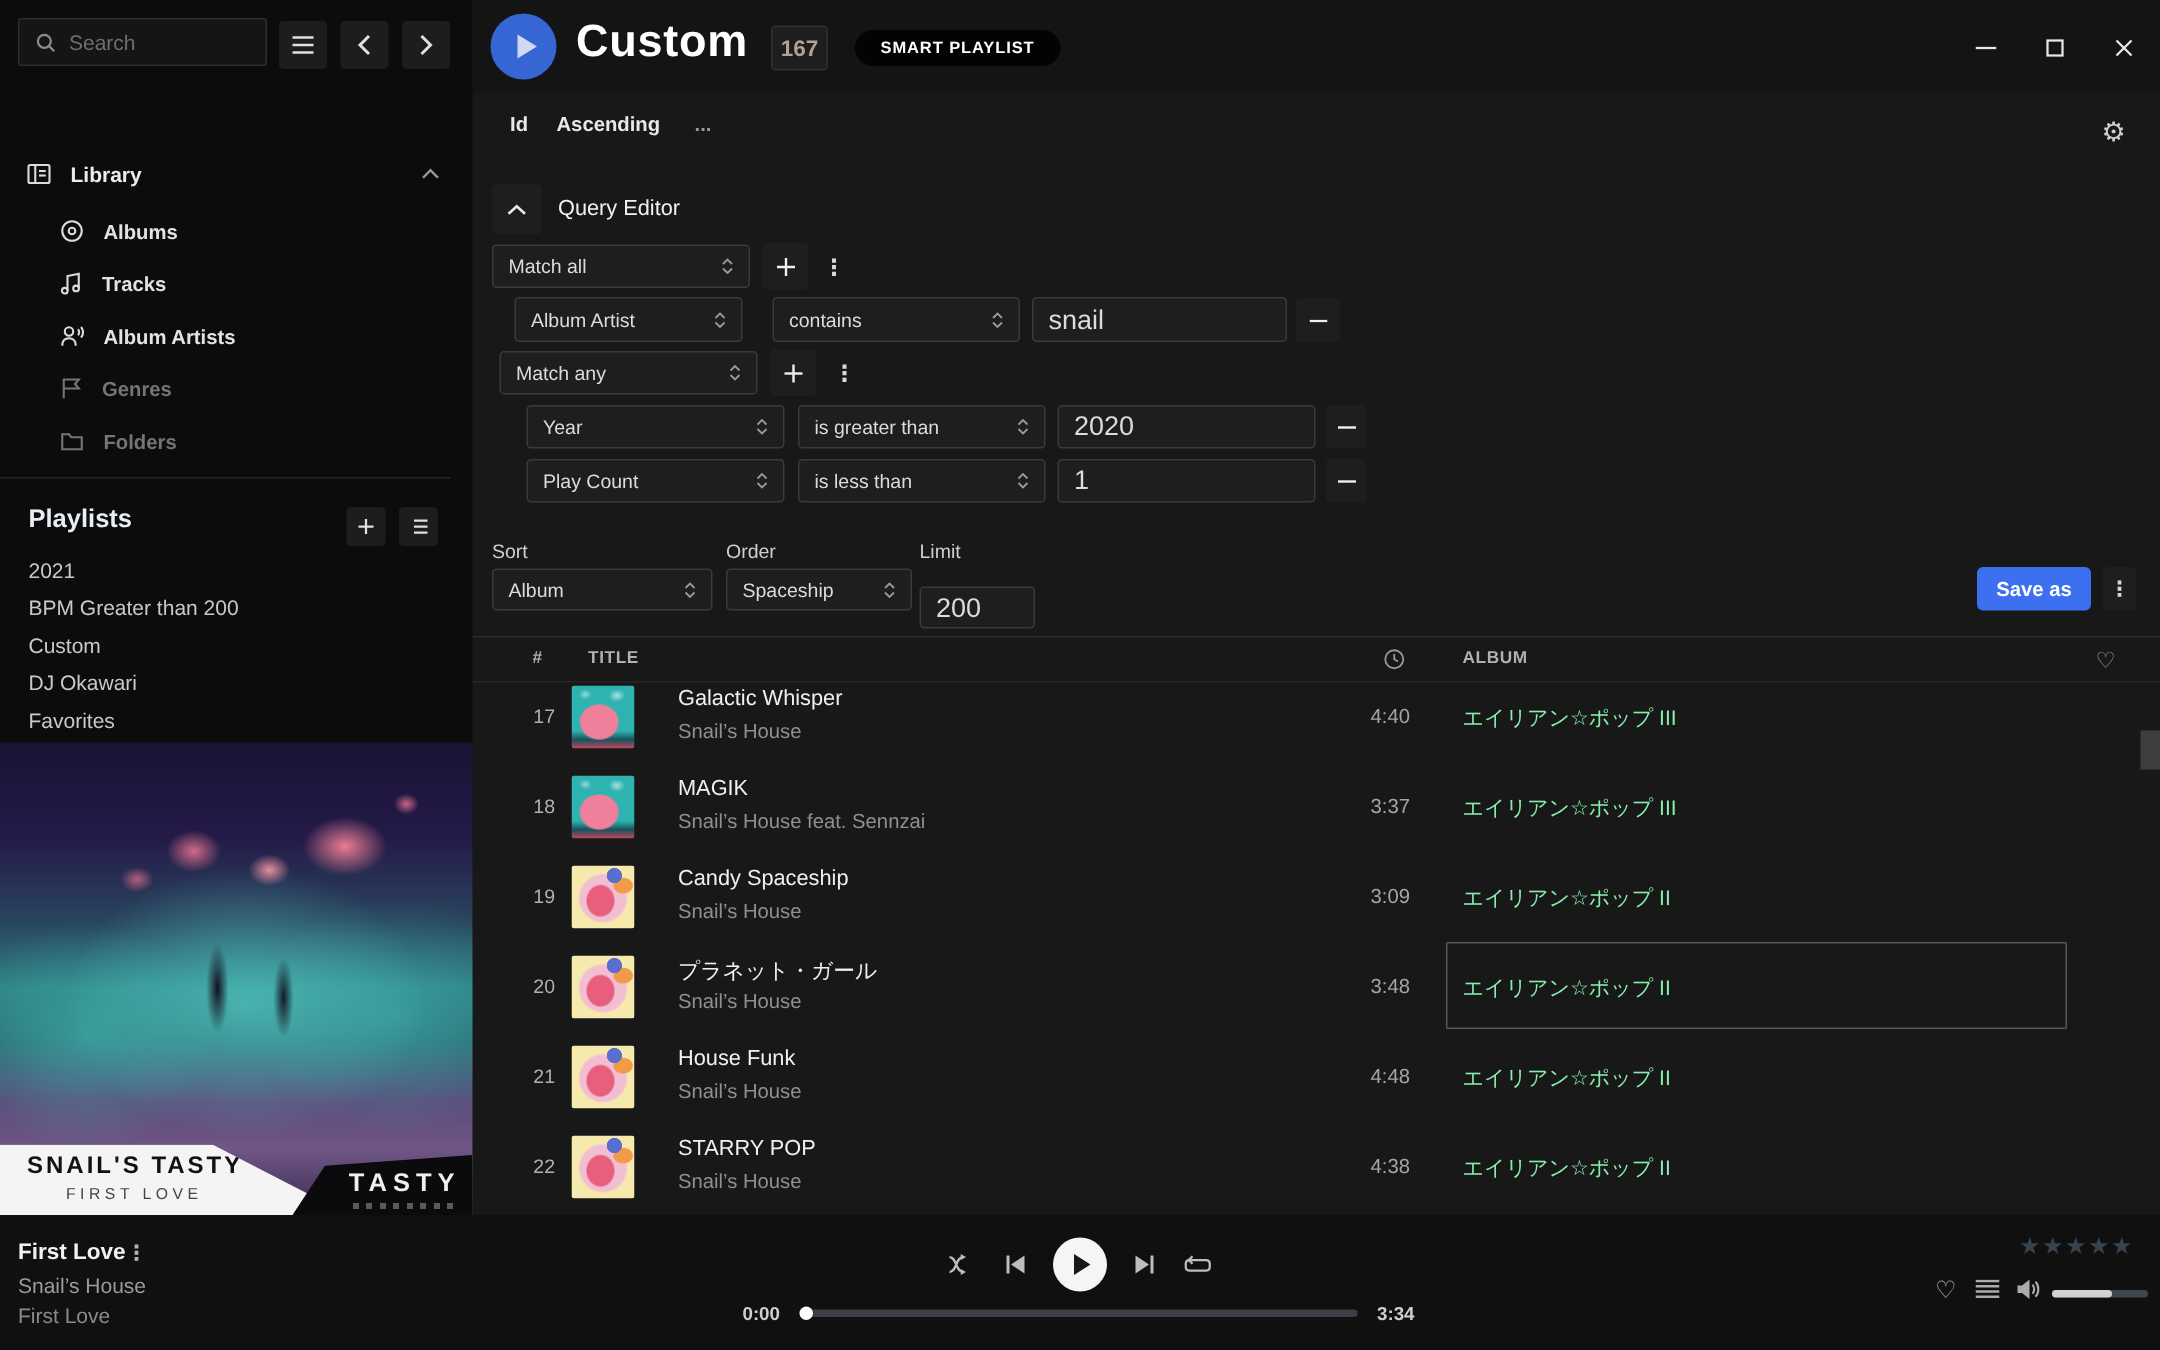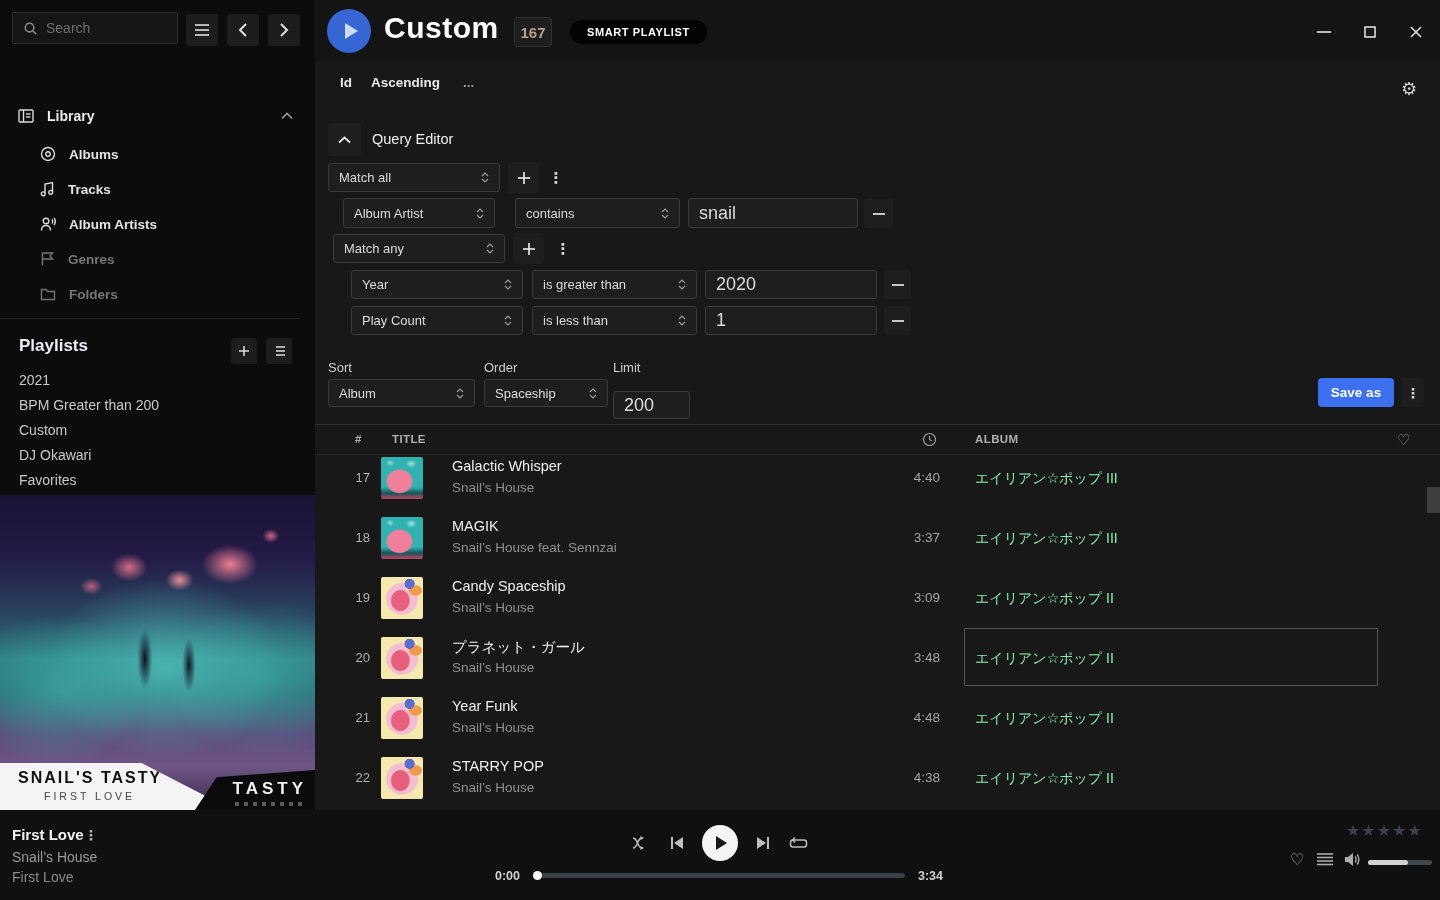--- a/index.html
+++ b/index.html
@@ -462,21 +462,21 @@
         <div class="tthumb thumb-cream"></div>
         <span class="ttitle">プラネット・ガール</span>
         <span class="tartist">Snail’s House</span>
         <span class="tdur">3:48</span>
         <div class="album-focus"></div>
         <span class="talbum">エイリアン☆ポップ II</span>
       </div>
       <div class="trow" style="top:232px;">
         <span class="tnum">21</span>
         <div class="tthumb thumb-cream"></div>
-        <span class="ttitle">Year Funk</span>
+        <span class="ttitle">House Funk</span>
         <span class="tartist">Snail’s House</span>
         <span class="tdur">4:48</span>
         <span class="talbum">エイリアン☆ポップ II</span>
       </div>
       <div class="trow" style="top:292px;">
         <span class="tnum">22</span>
         <div class="tthumb thumb-cream"></div>
         <span class="ttitle">STARRY POP</span>
         <span class="tartist">Snail’s House</span>
         <span class="tdur">4:38</span>

